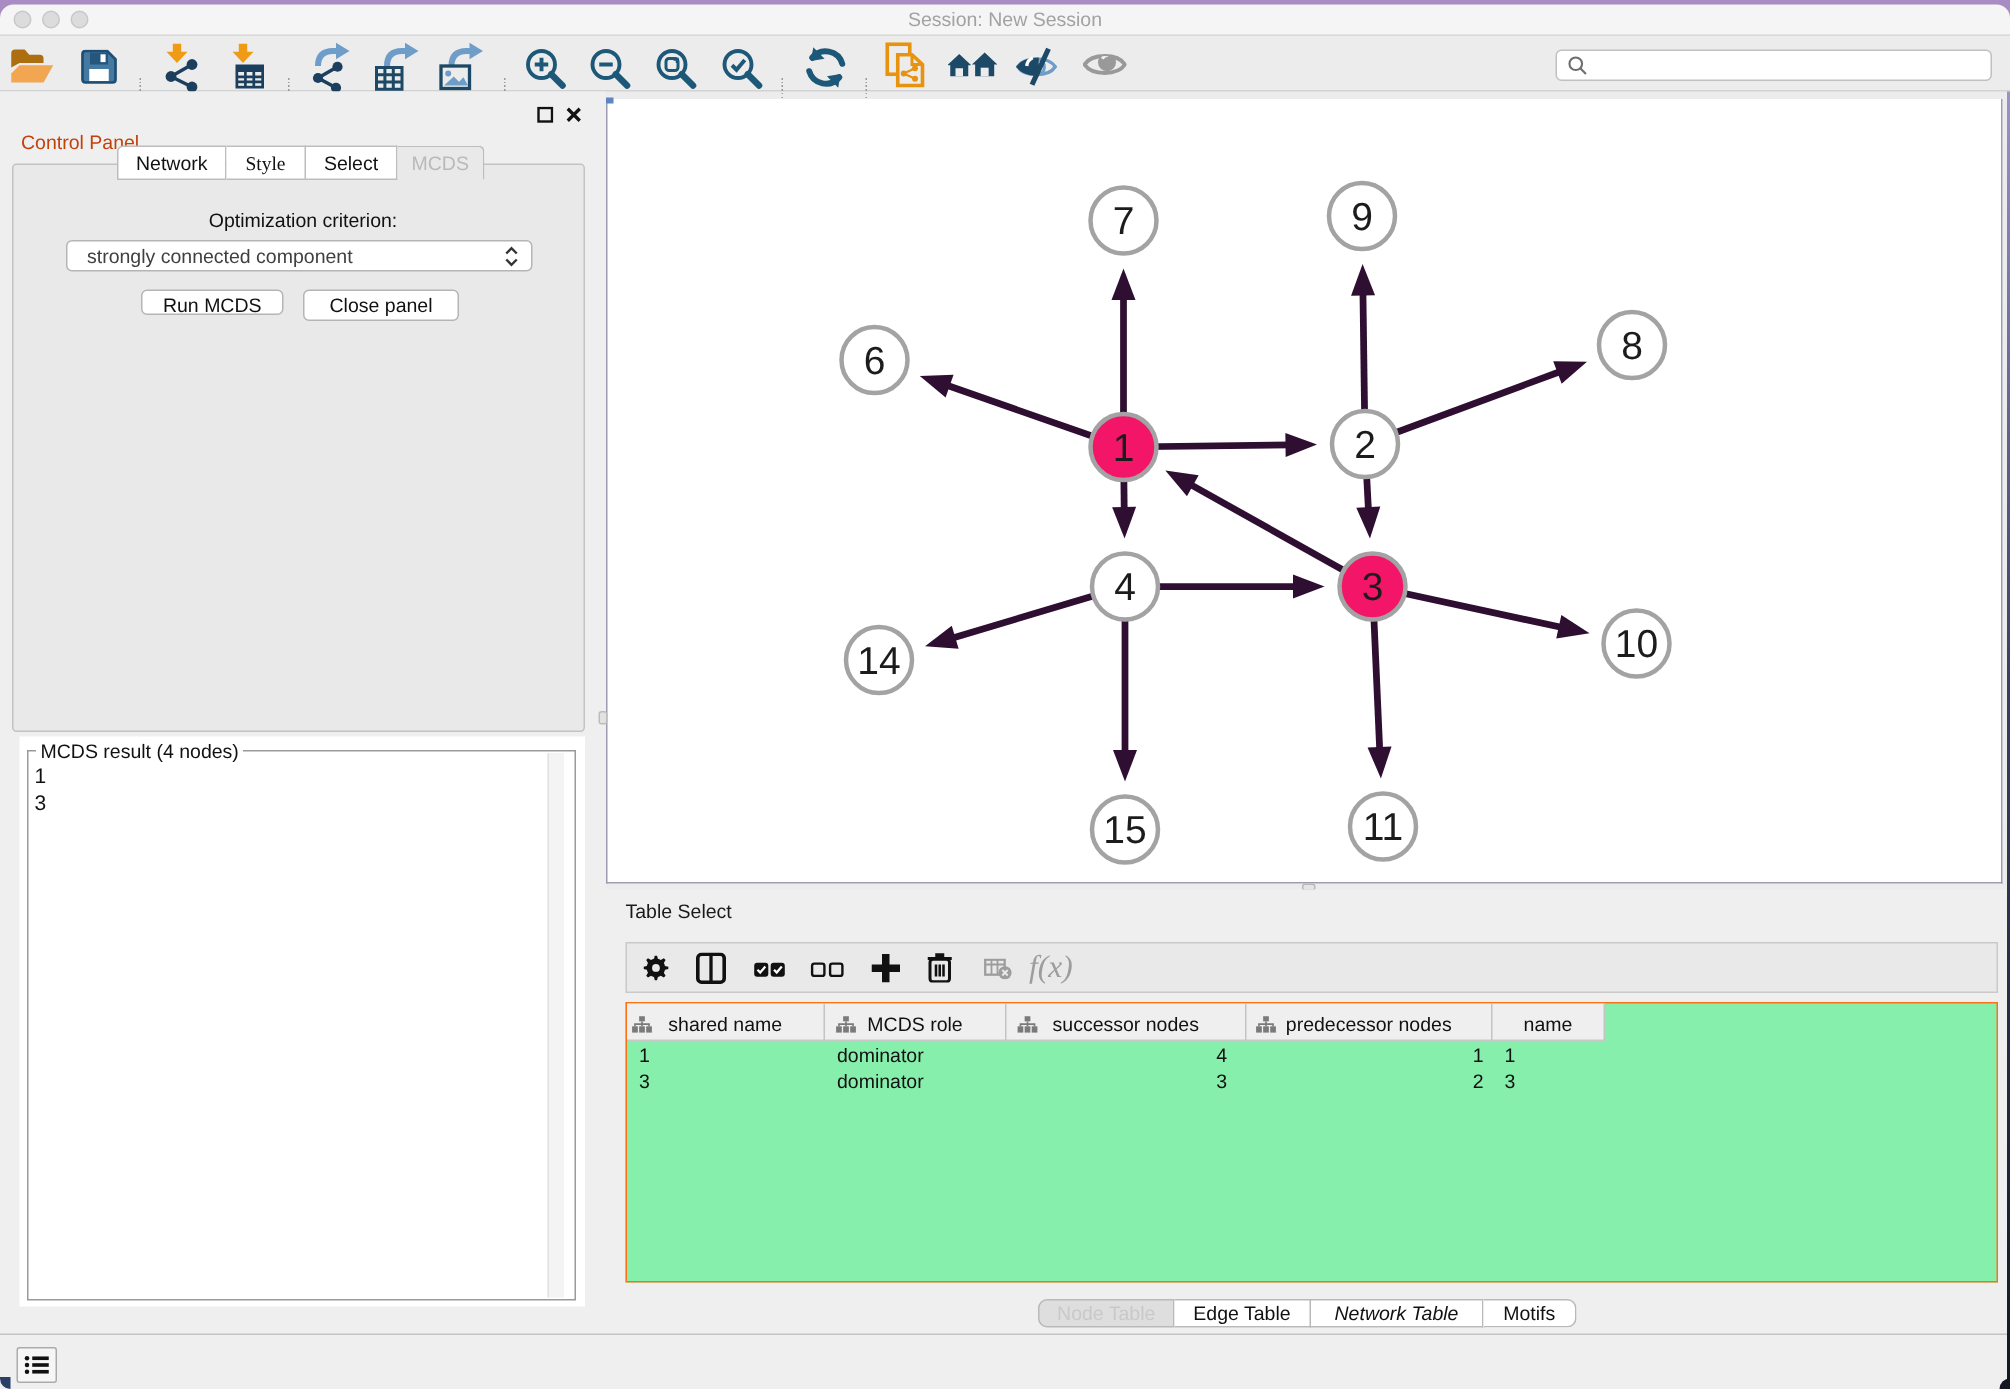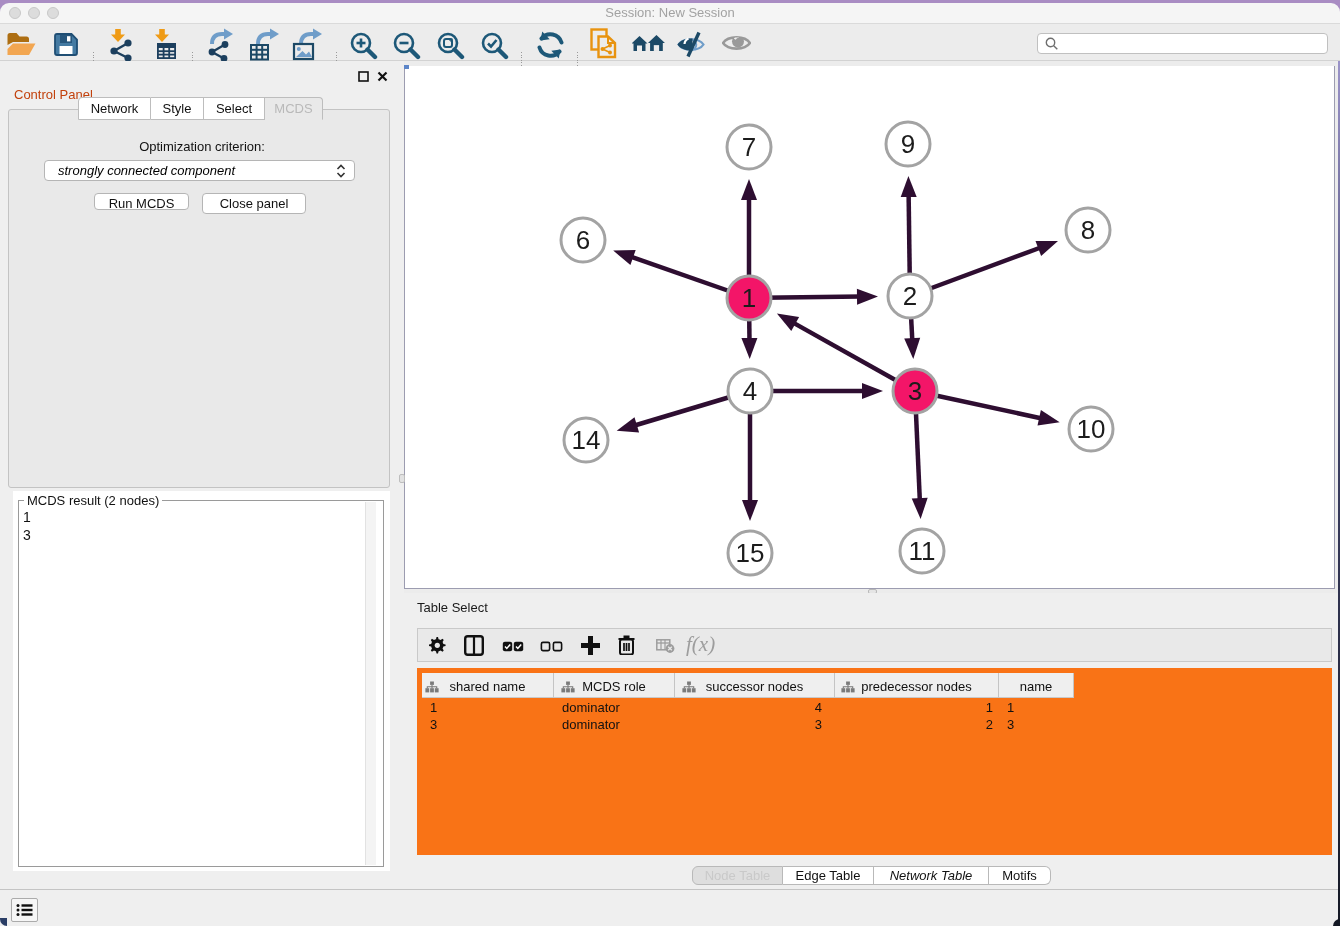--- a/index.html
+++ b/index.html
@@ -30,21 +30,21 @@
 
 
 #netwin { left:404px; top:66px; width:931px; height:523px; background:#fff; border:1px solid #9c9cb0; border-top:none; }
 #netTitlebar { left:0; top:0; width:929px; height:22px; background:linear-gradient(#f4f4f4,#d8d8d8); border-bottom:1px solid #b4b4b4; border-top:1px solid #9a9a9a; }
 #netTitle { left:0; top:4px; width:929px; text-align:center; font-size:13px; color:#222; }
 
 
 #tpanel { left:404px; top:593px; width:936px; height:296px; background:#efefef; }
 #tpTitle { left:13px; top:7px; font-size:13px; color:#1a1a1a; }
 #tptoolbar { left:13px; top:35px; width:915px; height:34px; background:#e9e9e9; border:1px solid #c9c9c9; }
-#tablewrap { left:13px; top:75px; width:915px; height:187px; background:#f97316; border:5px solid #f97316; }
+#tablewrap { left:13px; top:75px; width:915px; height:187px; background:#86efac; border:1px solid #f97316; }
 #thead { left:0; top:0; width:652px; height:25px; background:#efefef; border-bottom:1px solid #c9c9c9; }
 .th { position:absolute; top:0; height:25px; font-size:13px; color:#111; text-align:center; line-height:27px; border-right:1px solid #c4c4c4; }
 .hic { position:absolute; top:8px; }
 .td { position:absolute; font-size:13px; color:#111; height:17px; line-height:17px; }
 #tabsRow { left:0; top:273px; width:936px; height:20px; }
 .btab { position:absolute; top:0; height:19px; font-size:13px; line-height:18px; text-align:center; background:#fff; border:1px solid #b9b9b9; color:#111; }
 
 
 #statusbar { left:0; top:889px; width:1340px; height:37px; background:#efefef; border-top:1px solid #c4c4c4; }
 #memBtn { left:1254px; top:8px; width:74px; height:24px; background:#fdfdfd; border:1px solid #ababab; font-size:12px; line-height:22px; text-align:left; padding-left:25px;margin-top:42px; }
@@ -228,35 +228,35 @@
 <div class="abs" id="cpanel">
   <div class="abs" id="cpTitle">Control Panel</div>
   <svg class="abs winbtn" style="left:358px;top:10px;" width="11" height="11" viewBox="0 0 11 11">
       <rect x="1" y="1" width="9" height="9" fill="none" stroke="#111" stroke-width="1.6"></rect>
     </svg>
   <svg class="abs winbtn" style="left:377px;top:10px;" width="11" height="11" viewBox="0 0 11 11">
       <path d="M1.5 1.5 L9.5 9.5 M9.5 1.5 L1.5 9.5" stroke="#111" stroke-width="2.2"></path>
     </svg>
   <div class="abs" id="cpTabsPanel"></div>
   <div class="tab" style="left:78px;width:73px;border-radius:4px 0 0 0;">Network</div>
-  <div class="tab" style="left:151px;width:53px;border-left:none;">Style</div>
+  <div class="tab" style="left:151px;width:53px;border-left:none;font-family:Liberation Serif, serif;">Style</div>
   <div class="tab" style="left:204px;width:61px;border-left:none;">Select</div>
   <div class="tab" style="left:265px;width:58px;border-left:none;border-radius:0 4px 0 0;background:#e9e9e9;color:#b9b9b9;border-bottom-color:#e9e9e9;">MCDS</div>
   <div class="abs" style="left:0;top:78px;width:404px;text-align:center;font-size:13px;color:#111;">Optimization criterion:</div>
-  <div class="abs" style="left:44px;top:99px;width:311px;height:21px;background:#fff;border:1px solid #b5b5b5;border-radius:4px;font-size:13px;line-height:19px;padding-left:13px;color:#000000;font-style:italic;">strongly connected component
+  <div class="abs" style="left:44px;top:99px;width:311px;height:21px;background:#fff;border:1px solid #b5b5b5;border-radius:4px;font-size:13px;line-height:19px;padding-left:13px;color:#404040;">strongly connected component
     <svg width="10" height="14" style="position:absolute;right:8px;top:3px;" viewBox="0 0 10 14">
         <path d="M1.5 5 L5 1.5 L8.5 5" fill="none" stroke="#333" stroke-width="1.6"></path>
         <path d="M1.5 9 L5 12.5 L8.5 9" fill="none" stroke="#333" stroke-width="1.6"></path>
       </svg>
   </div>
   <div class="abs" style="left:94px;top:132px;width:95px;height:17px;background:#fff;border:1px solid #b5b5b5;border-radius:4px;font-size:13px;line-height:19px;text-align:center;color:#111;">Run MCDS</div>
   <div class="abs" style="left:202px;top:132px;width:104px;height:21px;background:#fff;border:1px solid #b5b5b5;border-radius:4px;font-size:13px;line-height:19px;text-align:center;color:#111;">Close panel</div>
   <div class="abs" id="resultPanel">
     <div class="abs" id="fieldset"></div>
-    <div class="abs" id="fsLegend">MCDS result (2 nodes)</div>
+    <div class="abs" id="fsLegend">MCDS result (4 nodes)</div>
     <div class="abs" style="left:352px;top:11px;width:11px;height:363px;background:#f4f4f4;border-left:1px solid #e2e2e2;"></div>
     <div class="abs" style="left:10px;top:18px;font-size:14px;color:#111;line-height:17.5px;">1<br>3</div>
   </div>
 </div>
 
 <div class="abs" id="netwin">
   <div style="position:absolute;left:-1px;top:-1px;width:5px;height:4px;background:#5c85c8;z-index:6;"></div>
   <svg class="abs" style="left:0;top:22px;" width="929" height="500" viewBox="0 0 929 500">
     <g stroke="#2e0e31" stroke-width="4.5">
       <line x1="344.0" y1="210.0" x2="344.0" y2="108.0"></line>

